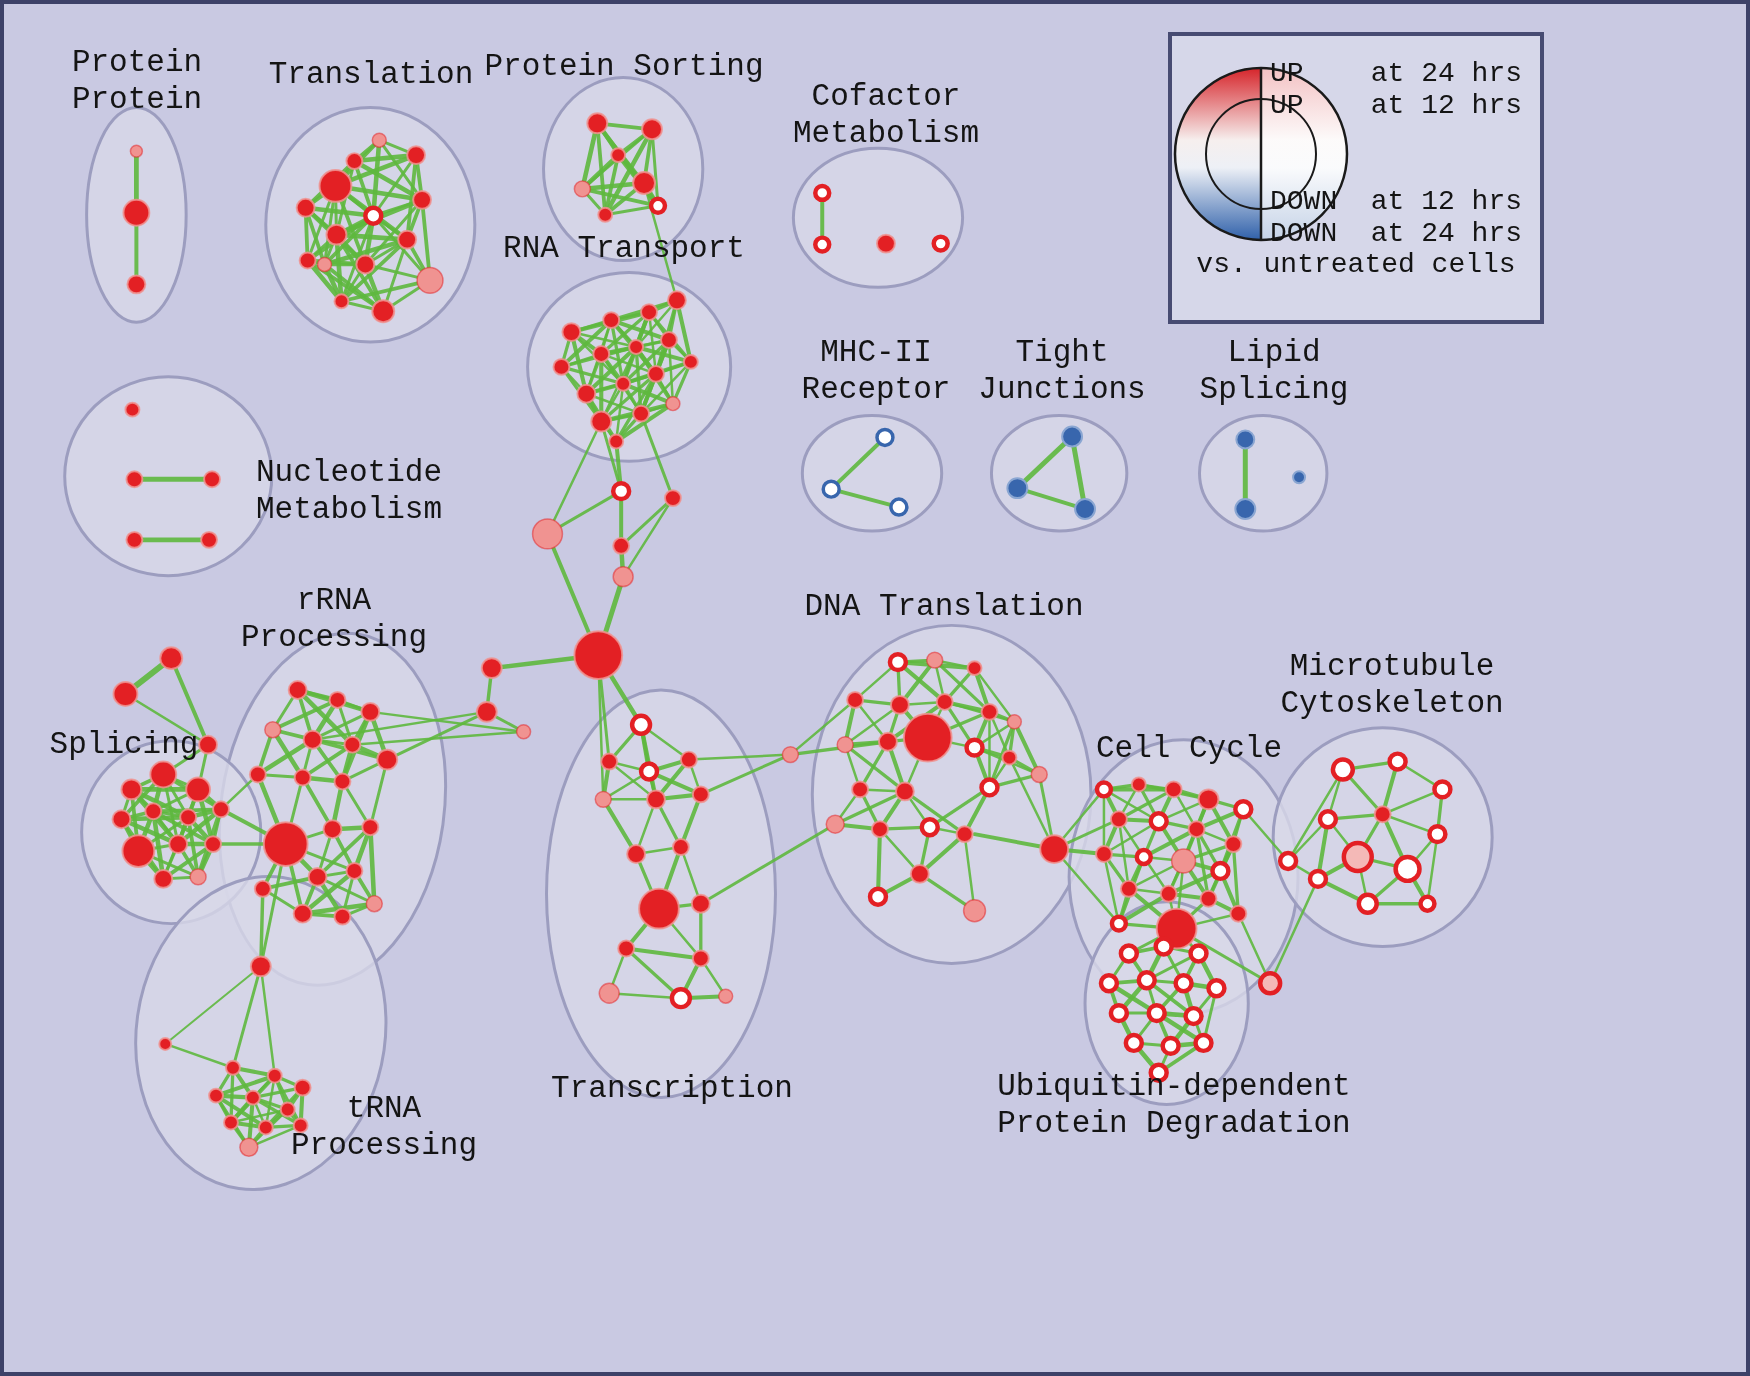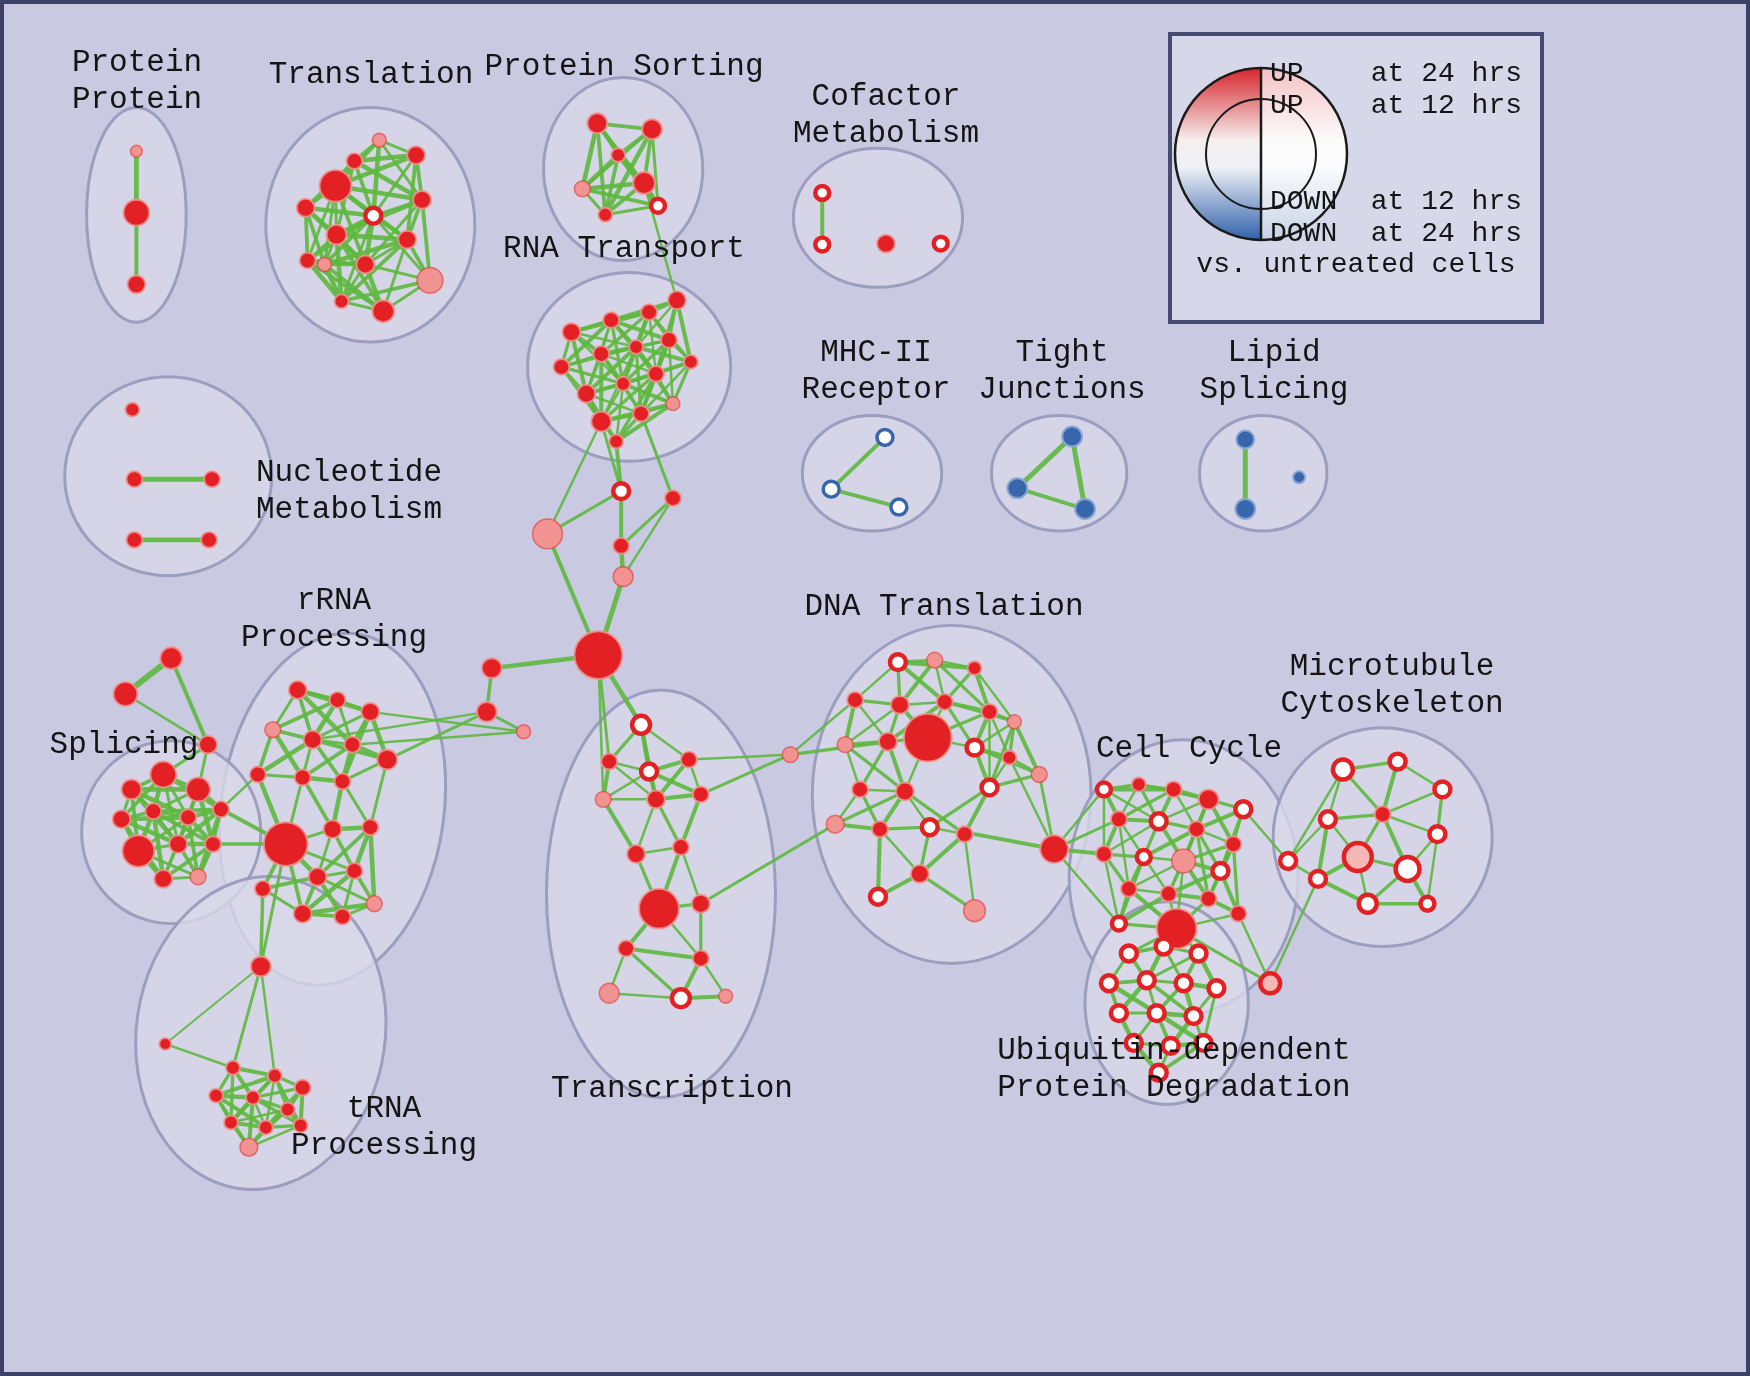--- a/index.html
+++ b/index.html
@@ -912,21 +912,21 @@
       <div>Cytoskeleton</div>
     </div>
   <div class="cluster-label" style="left:668px;top:1066px">
       <div>Transcription</div>
       <div></div>
     </div>
   <div class="cluster-label" style="left:380px;top:1086px">
       <div>tRNA</div>
       <div>Processing</div>
     </div>
-  <div class="cluster-label" style="left:1170px;top:1028px">
+  <div class="cluster-label" style="left:1170px;top:1064px">
       <div>Ubiquitin-dependent</div>
       <div>Protein Degradation</div>
     </div>
 
   <div class="legend">
     <svg width="368" height="284" viewBox="0 0 368 284">
       <defs>
         <linearGradient id="gradUD" x1="0" y1="0" x2="0" y2="1">
           <stop offset="0" class="stop-up" stop-color="#d6252b"></stop>
           <stop offset="0.42" stop-color="#f6efee"></stop>

